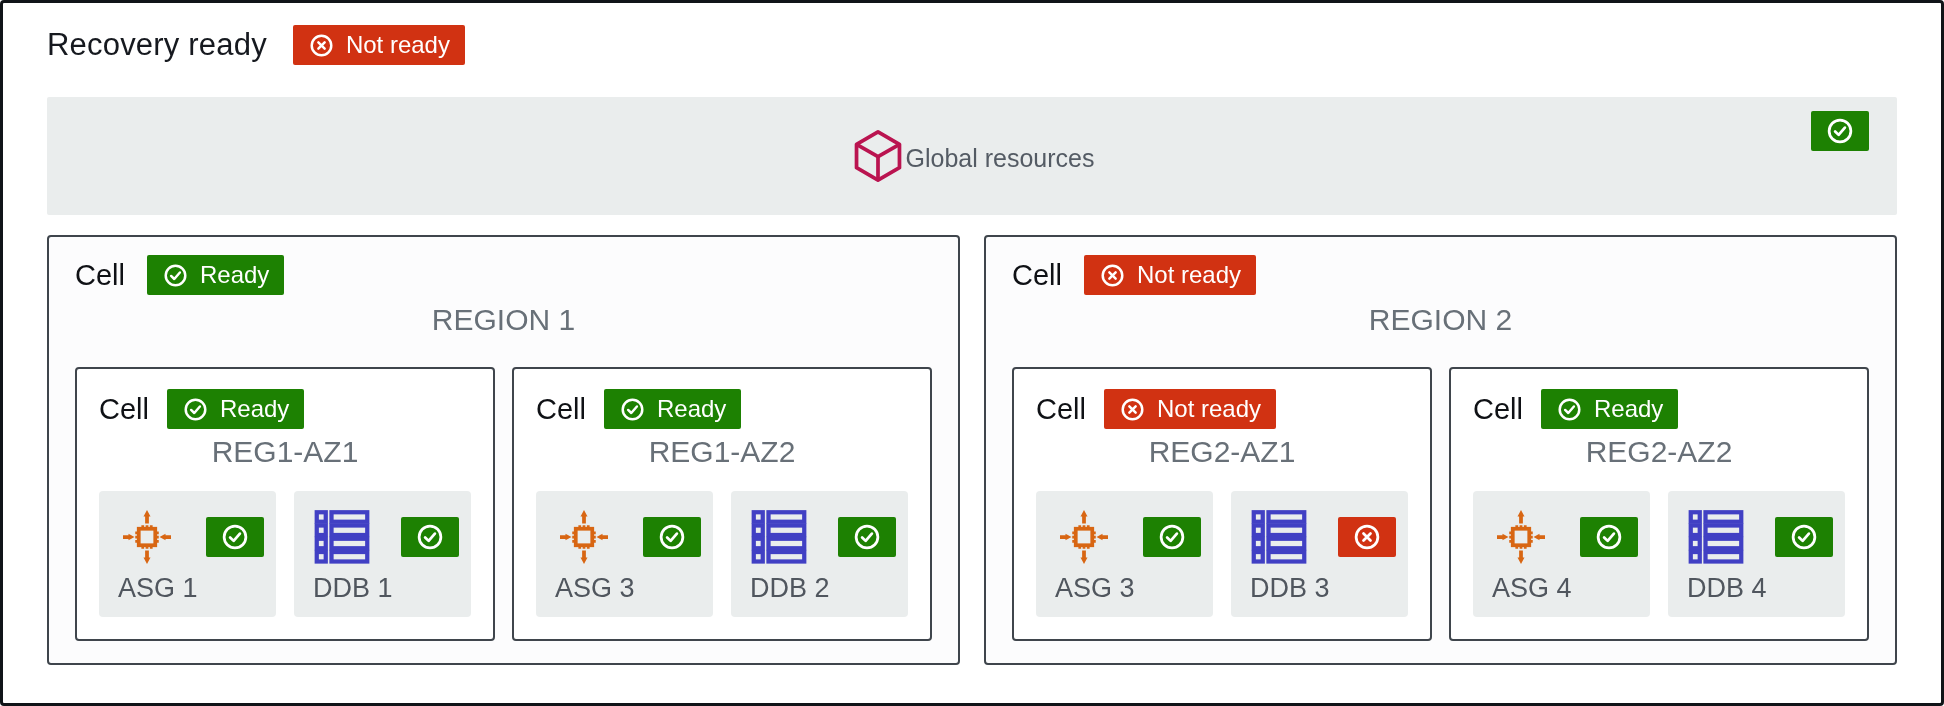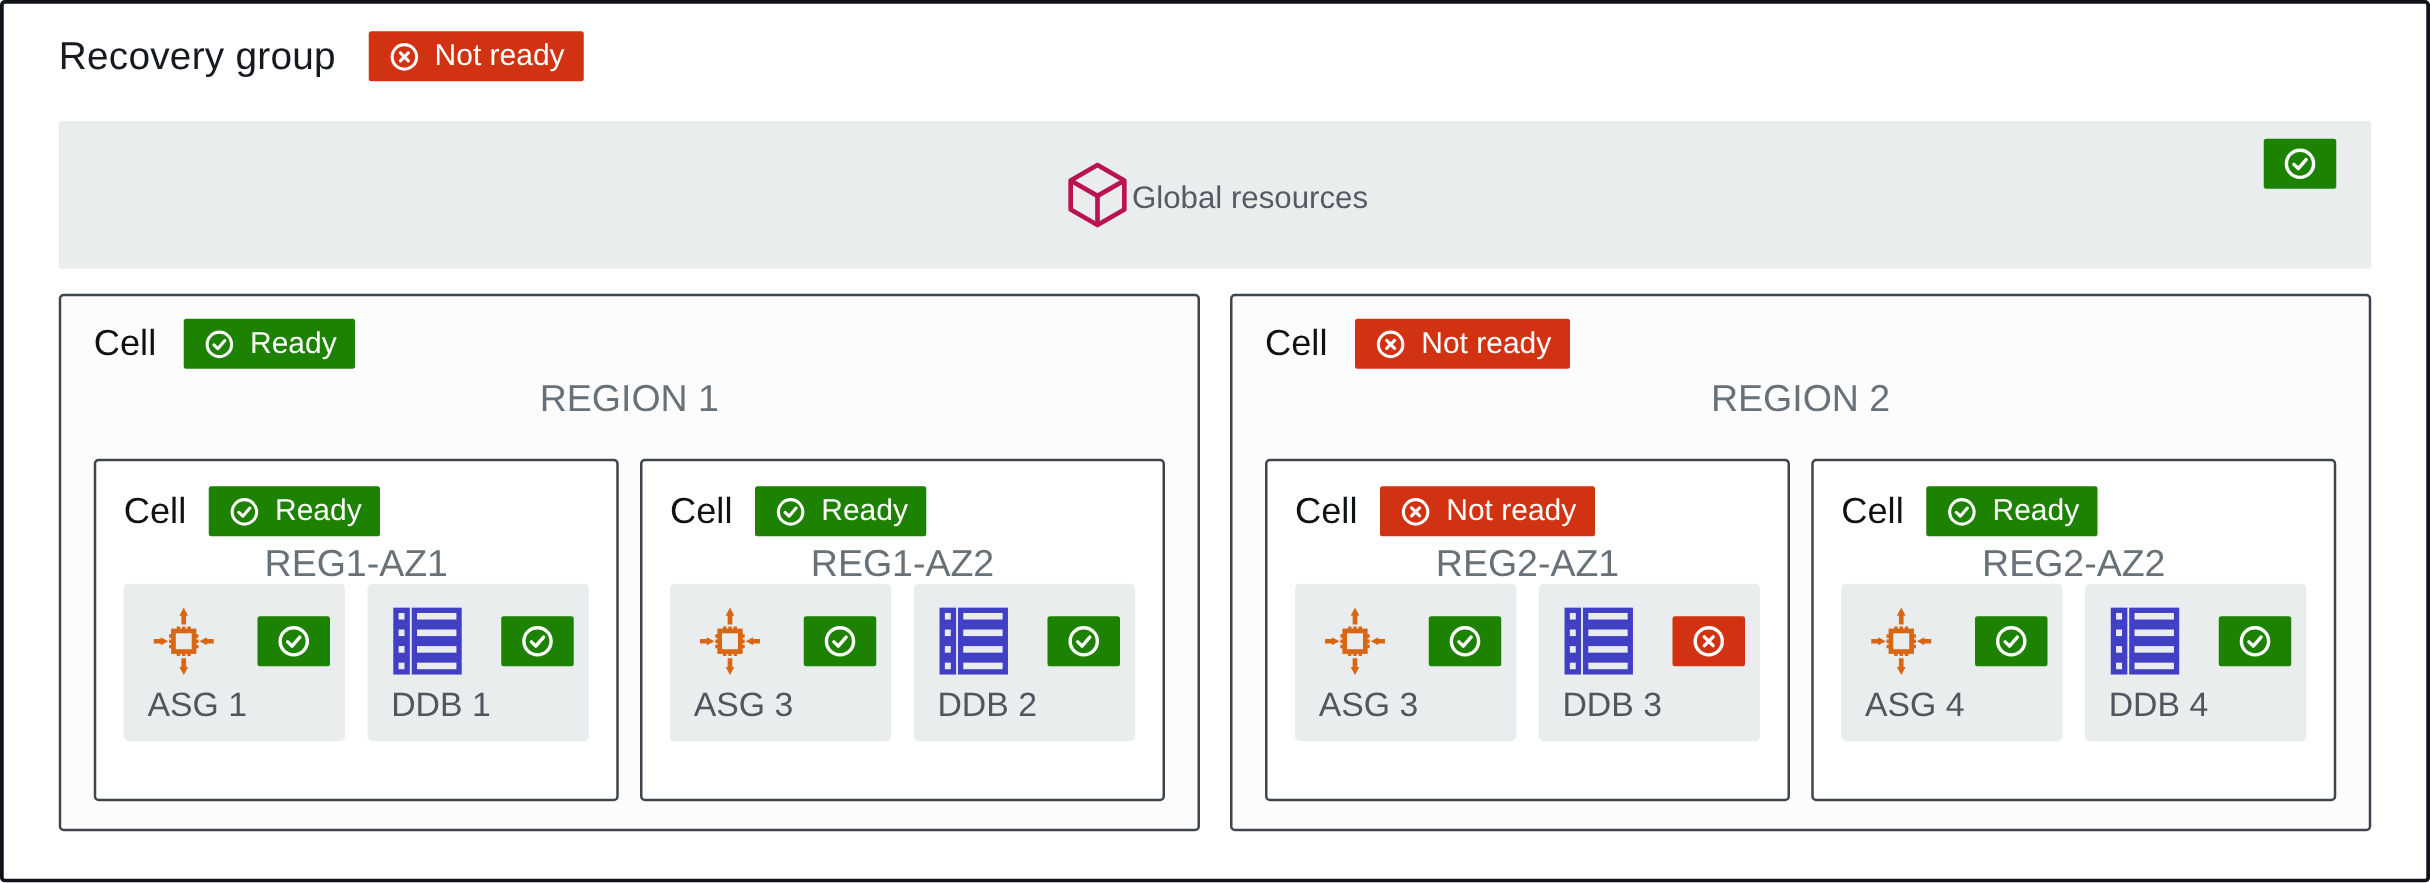--- a/index.html
+++ b/index.html
@@ -65,21 +65,21 @@
     flex:1 1 0;
     border:2px solid var(--c-border_dark,#3F454C); border-radius:4px;
     background:#fff;
     padding:20px 22px 22px 22px;
     display:flex; flex-direction:column;
   }
   .az .cell-head { gap:18px; }
   .az .cell-sub { margin-top:8px; }
 
   
-  .tiles { display:flex; gap:18px; }
+  .tiles { margin-top:24px; display:flex; gap:18px; }
   .tile {
     width:177px; height:126px;
     background:var(--c-band,#EAEDED); border-radius:4px;
     position:relative;
   }
   .tile-top { display:flex; align-items:center; justify-content:space-between; padding:14px 12px 0 18px; }
   .res-icon { width:60px; height:64px; display:block; flex:0 0 auto; }
   .res-icon svg { width:60px; height:64px; display:block; }
   .res-icon .svg-ddb { display:none; }
   .res-icon.ddb .svg-ddb { display:block; }
@@ -88,21 +88,21 @@
   .svg-asg g.l { fill:none; stroke:var(--c-asg,#D86613); }
   .svg-asg g.f { fill:var(--c-asg,#D86613); stroke:none; }
   .svg-ddb rect { fill:none; stroke:var(--c-ddb,#4140C4); stroke-width:1.7; }
 </style>
 </head>
 <body>
 
 <div class="page">
 
   <div class="header">
-    <span class="page-title">Recovery group</span>
+    <span class="page-title">Recovery ready</span>
     <span class="badge error">
 
       <svg class="ic-x" viewBox="0 0 24 24">
           <circle cx="12" cy="12" r="8.7"></circle>
           <path d="M9.2 9.2 L14.8 14.8 M14.8 9.2 L9.2 14.8"></path>
         </svg>
       <span>Not ready</span>
     </span>
   </div>
 

